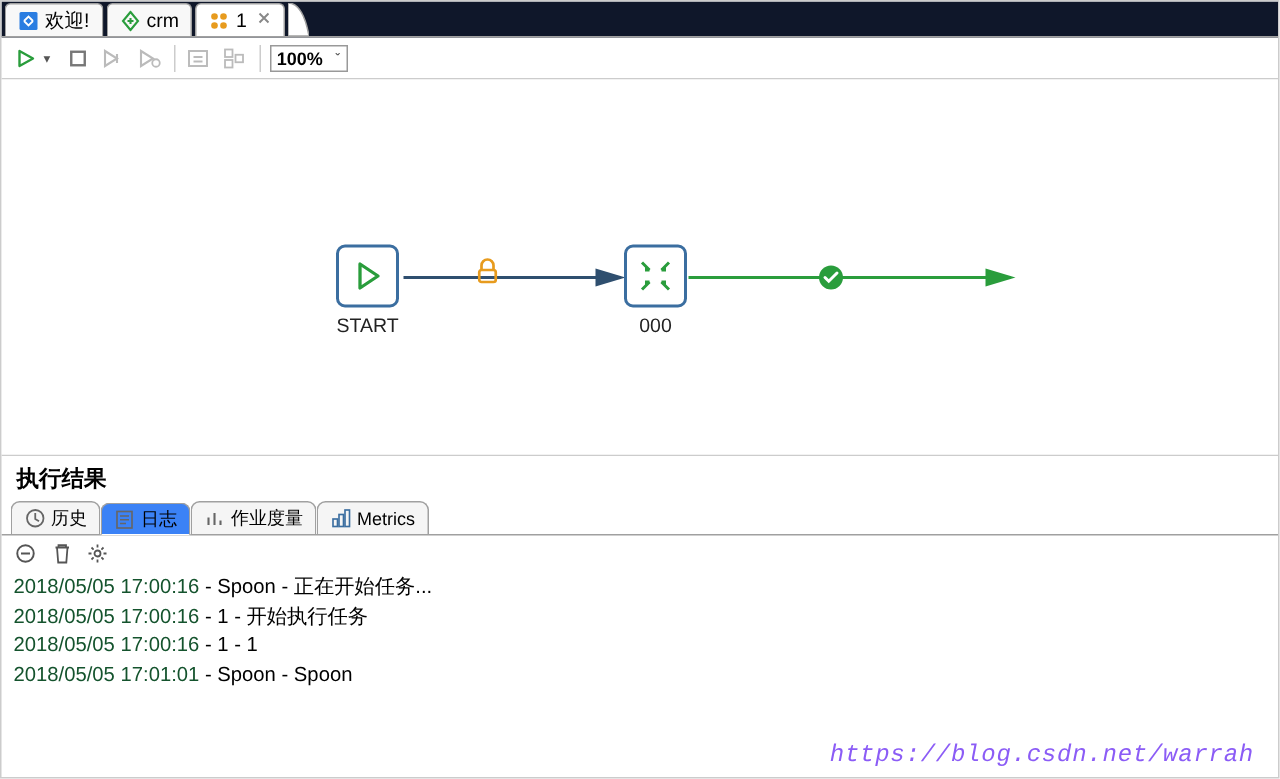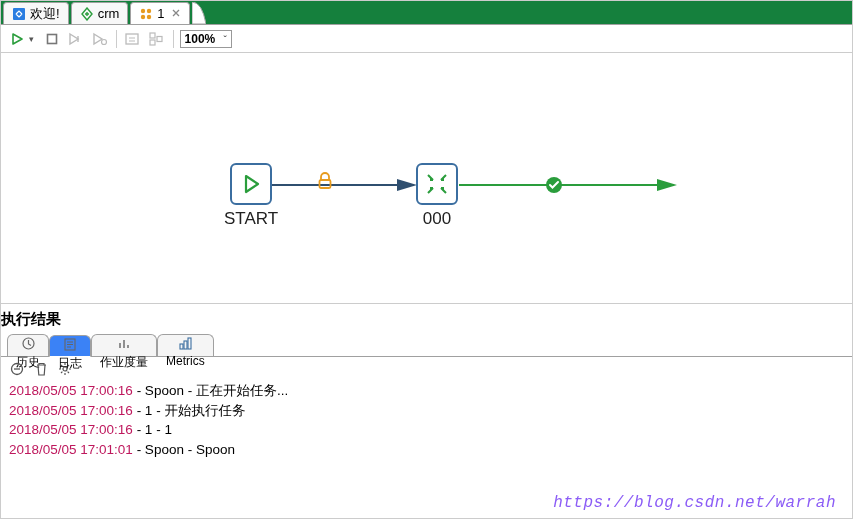--- a/index.html
+++ b/index.html
@@ -1,60 +1,60 @@
 <!DOCTYPE html>
 <html><head>
 <meta charset="utf-8">
 <style>
   * { box-sizing: border-box; margin: 0; padding: 0; }
   body { font-family: "Microsoft YaHei", Arial, sans-serif; font-size: 13px; background: #fff; color: #000; width: 853px; height: 519px; position: relative; overflow: hidden; border: 1px solid #ccc; }
   
   
-  .tab-bar { display: flex; align-items: flex-end; height: 24px; border-bottom: 1px solid #a0a0a0; background: #15803d; padding-left: 2px; }
+  .tab-bar { display: flex; align-items: flex-end; height: 24px; border-bottom: 1px solid #a0a0a0; background: #0f172a; padding-left: 2px; }
   .tab { display: flex; align-items: center; gap: 4px; padding: 2px 8px; border: 1px solid #a0a0a0; border-bottom: none; border-top-left-radius: 4px; border-top-right-radius: 4px; background: #fff; margin-right: 2px; height: 22px; cursor: pointer; position: relative; }
   .tab.inactive { background: #f8f8f8; }
   .tab-icon { width: 14px; height: 14px; display: inline-flex; align-items: center; justify-content: center; }
   .tab-close { font-size: 10px; color: #888; margin-left: 2px; }
   .tab-tail { width: 14px; height: 22px; }
 
   
   .toolbar { display: flex; align-items: center; gap: 4px; padding: 3px 6px; border-bottom: 1px solid #ccc; height: 28px; }
   .tbtn { width: 20px; height: 20px; display: inline-flex; align-items: center; justify-content: center; cursor: pointer; }
   .tbtn svg { display: block; }
   .dropdown-arrow { font-size: 9px; color: #555; margin-left: -2px; margin-right: 4px; cursor: pointer; }
   .sep { width: 1px; height: 18px; background: #ccc; margin: 0 2px; }
   .zoom-box { border: 1px solid #999; padding: 1px 4px; font-size: 12px; min-width: 52px; display: flex; justify-content: space-between; align-items: center; background: #fff; font-weight: bold; }
   .zoom-arrow { font-size: 9px; color: #555; }
 
   
   .canvas { position: relative; height: 250px; background: #fff; }
   .node { position: absolute; text-align: center; }
   .node-box { width: 42px; height: 42px; border: 2px solid #3b6ea0; border-radius: 6px; background: #fff; display: flex; align-items: center; justify-content: center; margin: 0 auto; }
-  .node-label { margin-top: 4px; font-size: 17px; color: #222; text-align: center; }
+  .node-label { margin-top: 4px; font-size: 13px; color: #222; text-align: center; }
 
   
   svg.edge { position: absolute; overflow: visible; pointer-events: none; }
   
   .lock-badge { position: absolute; }
   .status-badge { position: absolute; }
 
   
-  .results-header { font-weight: bold; font-size: 15px; padding: 6px 0 4px; border-top: 1px solid #ccc; }
+  .results-header { font-weight: bold; font-size: 15px; padding: 6px 10px 4px; border-top: 1px solid #ccc; }
   .results-tabs { display: flex; align-items: flex-end; border-bottom: 1px solid #a0a0a0; padding-left: 6px; height: 24px; }
-  .rtab { display: flex; align-items: center; gap: 4px; padding: 2px 8px; border: 1px solid #a0a0a0; border-bottom: none; border-top-left-radius: 6px; border-top-right-radius: 6px; background: #fff; margin-right: 0; height: 22px; cursor: pointer; font-size: 12px; flex-direction: column; }
+  .rtab { display: flex; align-items: center; gap: 4px; padding: 2px 8px; border: 1px solid #a0a0a0; border-bottom: none; border-top-left-radius: 6px; border-top-right-radius: 6px; background: #fff; margin-right: 0; height: 22px; cursor: pointer; font-size: 12px; }
   .rtab.active { background: #3b82f6; border-bottom: 1px solid #fff; position: relative; top: 1px; }
   .rtab.inactive { background: #f5f5f5; }
   .rtab-icon { width: 14px; height: 14px; display: inline-flex; align-items: center; justify-content: center; }
 
   .log-toolbar { display: flex; align-items: center; gap: 8px; padding: 4px 8px; }
   .log-btn { width: 16px; height: 16px; display: inline-flex; align-items: center; justify-content: center; cursor: pointer; }
   
   .log-lines { padding: 0 8px 8px; }
   .log-line { font-size: 13.5px; line-height: 1.45; }
-  .ts { color: #be185d; }
+  .ts { color: #14532d; }
   
   .watermark { position: absolute; right: 16px; bottom: 6px; color: #8b5cf6; font-family: "Courier New", monospace; font-size: 16px; font-style: italic; letter-spacing: 0.5px; }
 </style>
 </head>
 <body>
 
 <div class="tab-bar">
   <div class="tab inactive">
     <span class="tab-icon">
       <svg width="14" height="14">

